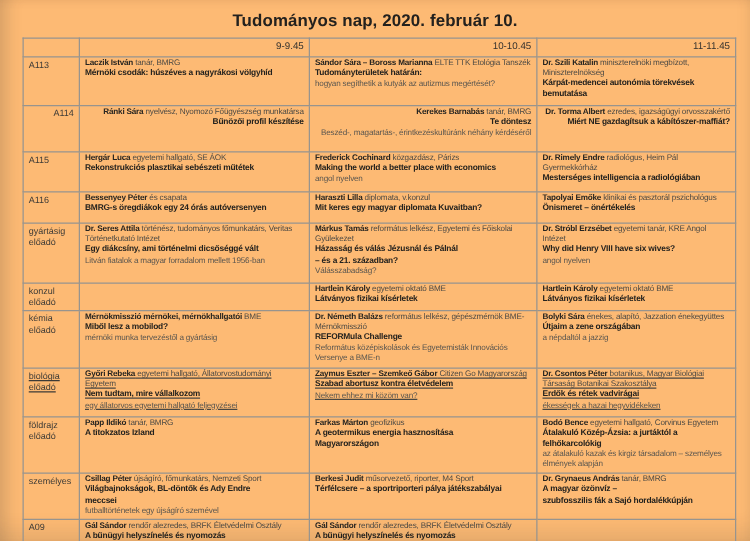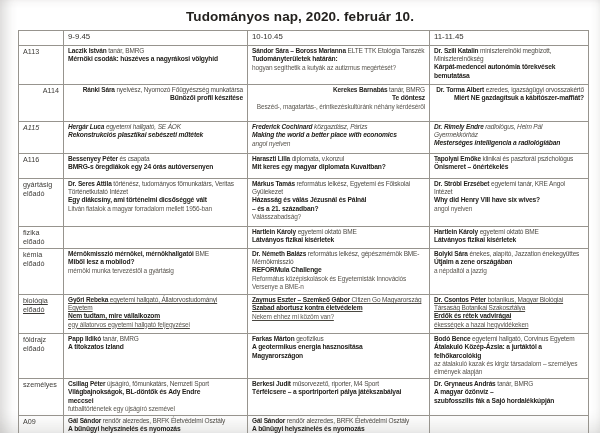--- a/index.html
+++ b/index.html
@@ -3,59 +3,59 @@
 <meta charset="utf-8">
 <style>
   html,body{margin:0;padding:0;}
   body{
     width:600px;height:433px;overflow:hidden;position:relative;
     background:#eceae6;
     font-family:"Liberation Sans","DejaVu Sans",sans-serif;
     -webkit-font-smoothing:antialiased;
   }
   .page{
-    position:absolute;inset:0;background:#ffffff;
+    position:absolute;inset:0;background:#fdba74;
     box-shadow:inset 14px 0 12px -8px rgba(60,55,50,.18),
                inset -8px 0 10px -7px rgba(60,55,50,.10),
                inset 0 -20px 16px -12px rgba(60,55,50,.12),
                inset 0 8px 8px -6px rgba(60,55,50,.06);
   }
   .doc-title{
     margin:9px 0 6px 0;text-align:center;
     font-size:13.5px;font-weight:700;color:#23211e;letter-spacing:.1px;
   }
   table.schedule{
     margin-left:18px;width:570px;border-collapse:collapse;table-layout:fixed;
     background:transparent;
   }
   table.schedule th,table.schedule td{
     border:1px solid #97948e;vertical-align:top;
     padding:1px 4px 2px 4px;
   }
   thead th{
     height:11px;padding:0 2px 1px 2px;
-    font-weight:400;font-size:7.8px;color:#33312d;text-align:left;
+    font-weight:400;font-size:7.8px;color:#33312d;text-align:right;
     vertical-align:middle;
   }
   td.room{
     font-size:7.2px;color:#3c3a36;white-space:pre-line;line-height:1.25;
     padding-top:2px;
   }
   td.session{font-size:6.5px;line-height:8.2px;letter-spacing:-0.15px;color:#4a4741;}
   .sp{color:#4d4a44;}
   .sp b{color:#262420;font-weight:700;}
   .s-title{
     font-weight:700;color:#24221e;font-size:6.7px;line-height:8.3px;
     white-space:pre-line;
   }
   .s-sub{color:#5a564f;}
   
   tbody tr:nth-child(1) td{height:35px;margin-top:48px;}
   tbody tr:nth-child(2) td{height:33px;text-align:right;}
-  tbody tr:nth-child(3) td{height:28px;font-style:italic;}
+  tbody tr:nth-child(3) td{height:28px;}
   tbody tr:nth-child(4) td{height:21px;}
   tbody tr:nth-child(5) td{height:44px;}
   tbody tr:nth-child(6) td{height:18px;}
   tbody tr:nth-child(7) td{height:42px;}
   tbody tr:nth-child(8) td{height:35px;text-decoration:underline;}
   tbody tr:nth-child(9) td{height:35px;margin-left:24px;}
   tbody tr:nth-child(10) td{height:30px;}
   tbody tr:nth-child(11) td{height:20px;}
 </style>
 </head>
@@ -157,21 +157,21 @@
 – és a 21. században?</div>
             <div class="s-sub">Válásszabadság?</div>
           </td>
           <td class="session">
             <div class="sp"><b>Dr. Stróbl Erzsébet</b><span> egyetemi tanár, KRE Angol Intézet</span></div>
             <div class="s-title">Why did Henry VIII have six wives?</div>
             <div class="s-sub">angol nyelven</div>
           </td>
         </tr>
         <tr>
-          <td class="room">fizika előadó</td>
+          <td class="room">konzul előadó</td>
           <td class="session"></td>
           <td class="session">
             <div class="sp"><b>Hartlein Károly</b><span> egyetemi oktató BME</span></div>
             <div class="s-title">Látványos fizikai kísérletek</div>
           </td>
           <td class="session">
             <div class="sp"><b>Hartlein Károly</b><span> egyetemi oktató BME</span></div>
             <div class="s-title">Látványos fizikai kísérletek</div>
           </td>
         </tr>

